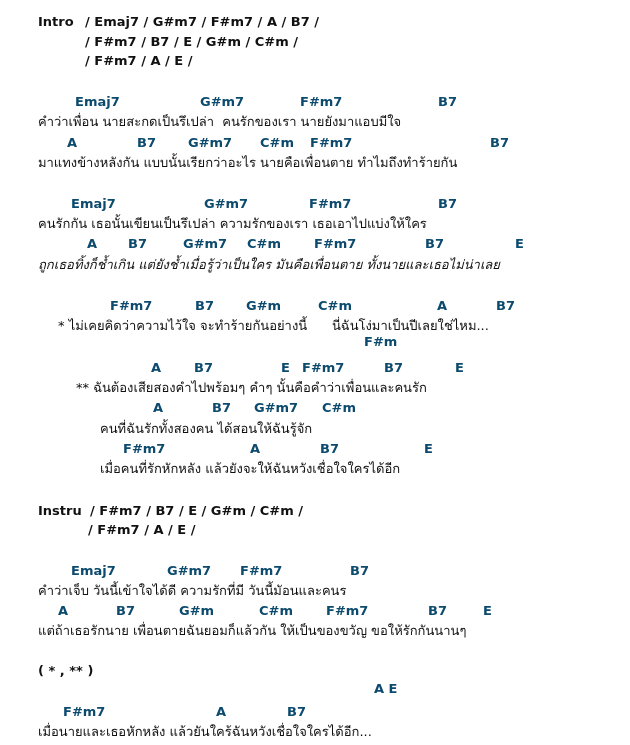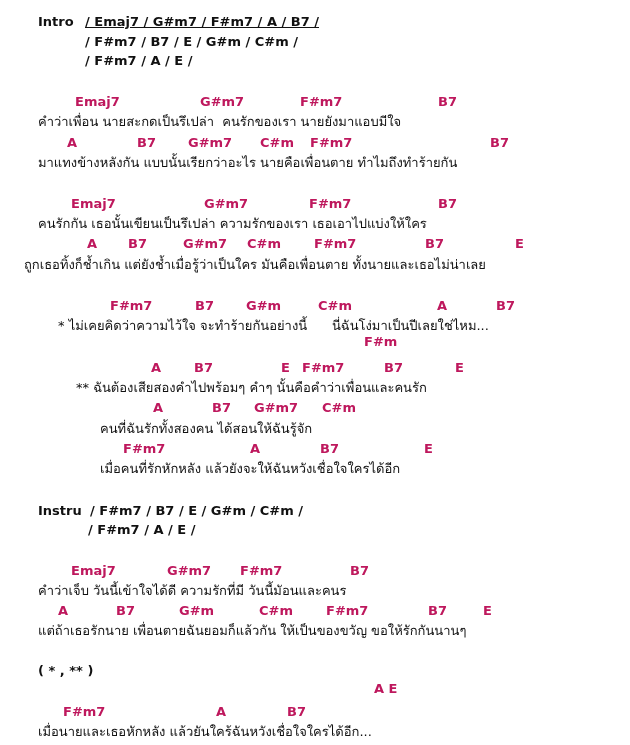--- a/index.html
+++ b/index.html
@@ -1,41 +1,41 @@
 <!DOCTYPE html>
 <html><head>
   <meta charset="utf-8">
   <style>
     html, body { margin: 0; padding: 0; background: #ffffff; }
     body { width: 630px; height: 745px; position: relative; overflow: hidden;
            font-family: "DejaVu Sans", sans-serif; color: #111111; }
     .line { position: absolute; white-space: pre; font-size: 13px; line-height: 16px; }
-    .chord { position: absolute; font-weight: bold; font-size: 13px; line-height: 16px; white-space: pre; color: #be185d; }
+    .chord { position: absolute; font-weight: bold; font-size: 13px; line-height: 16px; white-space: pre; color: #0c4a6e; }
     .lyric { font-weight: normal; font-size: 13px; }
     .label { font-weight: bold; }
   </style>
 </head>
 <body>
 
 <div id="sheet">
 
   <div class="line label" style="left:38px;top:14px;">Intro</div>
-  <div class="line label" style="left:85px;top:14px;text-decoration:underline;">/ Emaj7 / G#m7 / F#m7 / A / B7 /</div>
+  <div class="line label" style="left:85px;top:14px;">/ Emaj7 / G#m7 / F#m7 / A / B7 /</div>
   <div class="line label" style="left:85px;top:34px;">/ F#m7 / B7 / E / G#m / C#m /</div>
   <div class="line label" style="left:85px;top:53px;">/ F#m7 / A / E /</div>
 
   <div class="chordrow"></div>
   <div class="line lyric" style="left:38px;top:114px;">คำว่าเพื่อน นายสะกดเป็นรึเปล่า  คนรักของเรา นายยังมาแอบมีใจ</div>
   <div class="chordrow"></div>
   <div class="line lyric" style="left:38px;top:155px;">มาแทงข้างหลังกัน แบบนั้นเรียกว่าอะไร นายคือเพื่อนตาย ทำไมถึงทำร้ายกัน</div>
 
   <div class="chordrow"></div>
   <div class="line lyric" style="left:38px;top:216px;">คนรักกัน เธอนั้นเขียนเป็นรึเปล่า ความรักของเรา เธอเอาไปแบ่งให้ใคร</div>
   <div class="chordrow"></div>
-  <div class="line lyric" style="left:24px;top:257px;">ถูกเธอทิ้งก็ช้ำเกิน แต่ยังช้ำเมื่อรู้ว่าเป็นใคร มันคือเพื่อนตาย ทั้งนายและเธอไม่น่าเลย</div>
+  <div class="line lyric" style="left:38px;top:257px;font-style:italic;">ถูกเธอทิ้งก็ช้ำเกิน แต่ยังช้ำเมื่อรู้ว่าเป็นใคร มันคือเพื่อนตาย ทั้งนายและเธอไม่น่าเลย</div>
 
   <div class="chordrow"></div>
   <div class="line lyric" style="left:58px;top:318px;">* ไม่เคยคิดว่าความไว้ใจ จะทำร้ายกันอย่างนี้      นี่ฉันโง่มาเป็นปีเลยใช่ไหม...</div>
 
   <div class="chordrow"></div>
   <div class="line lyric" style="left:76px;top:380px;">** ฉันต้องเสียสองคำไปพร้อมๆ คำๆ นั้นคือคำว่าเพื่อนและคนรัก</div>
   <div class="chordrow"></div>
   <div class="line lyric" style="left:100px;top:421px;">คนที่ฉันรักทั้งสองคน ได้สอนให้ฉันรู้จัก</div>
   <div class="chordrow"></div>
   <div class="line lyric" style="left:100px;top:461px;">เมื่อคนที่รักหักหลัง แล้วยังจะให้ฉันหวังเชื่อใจใครได้อีก</div>

